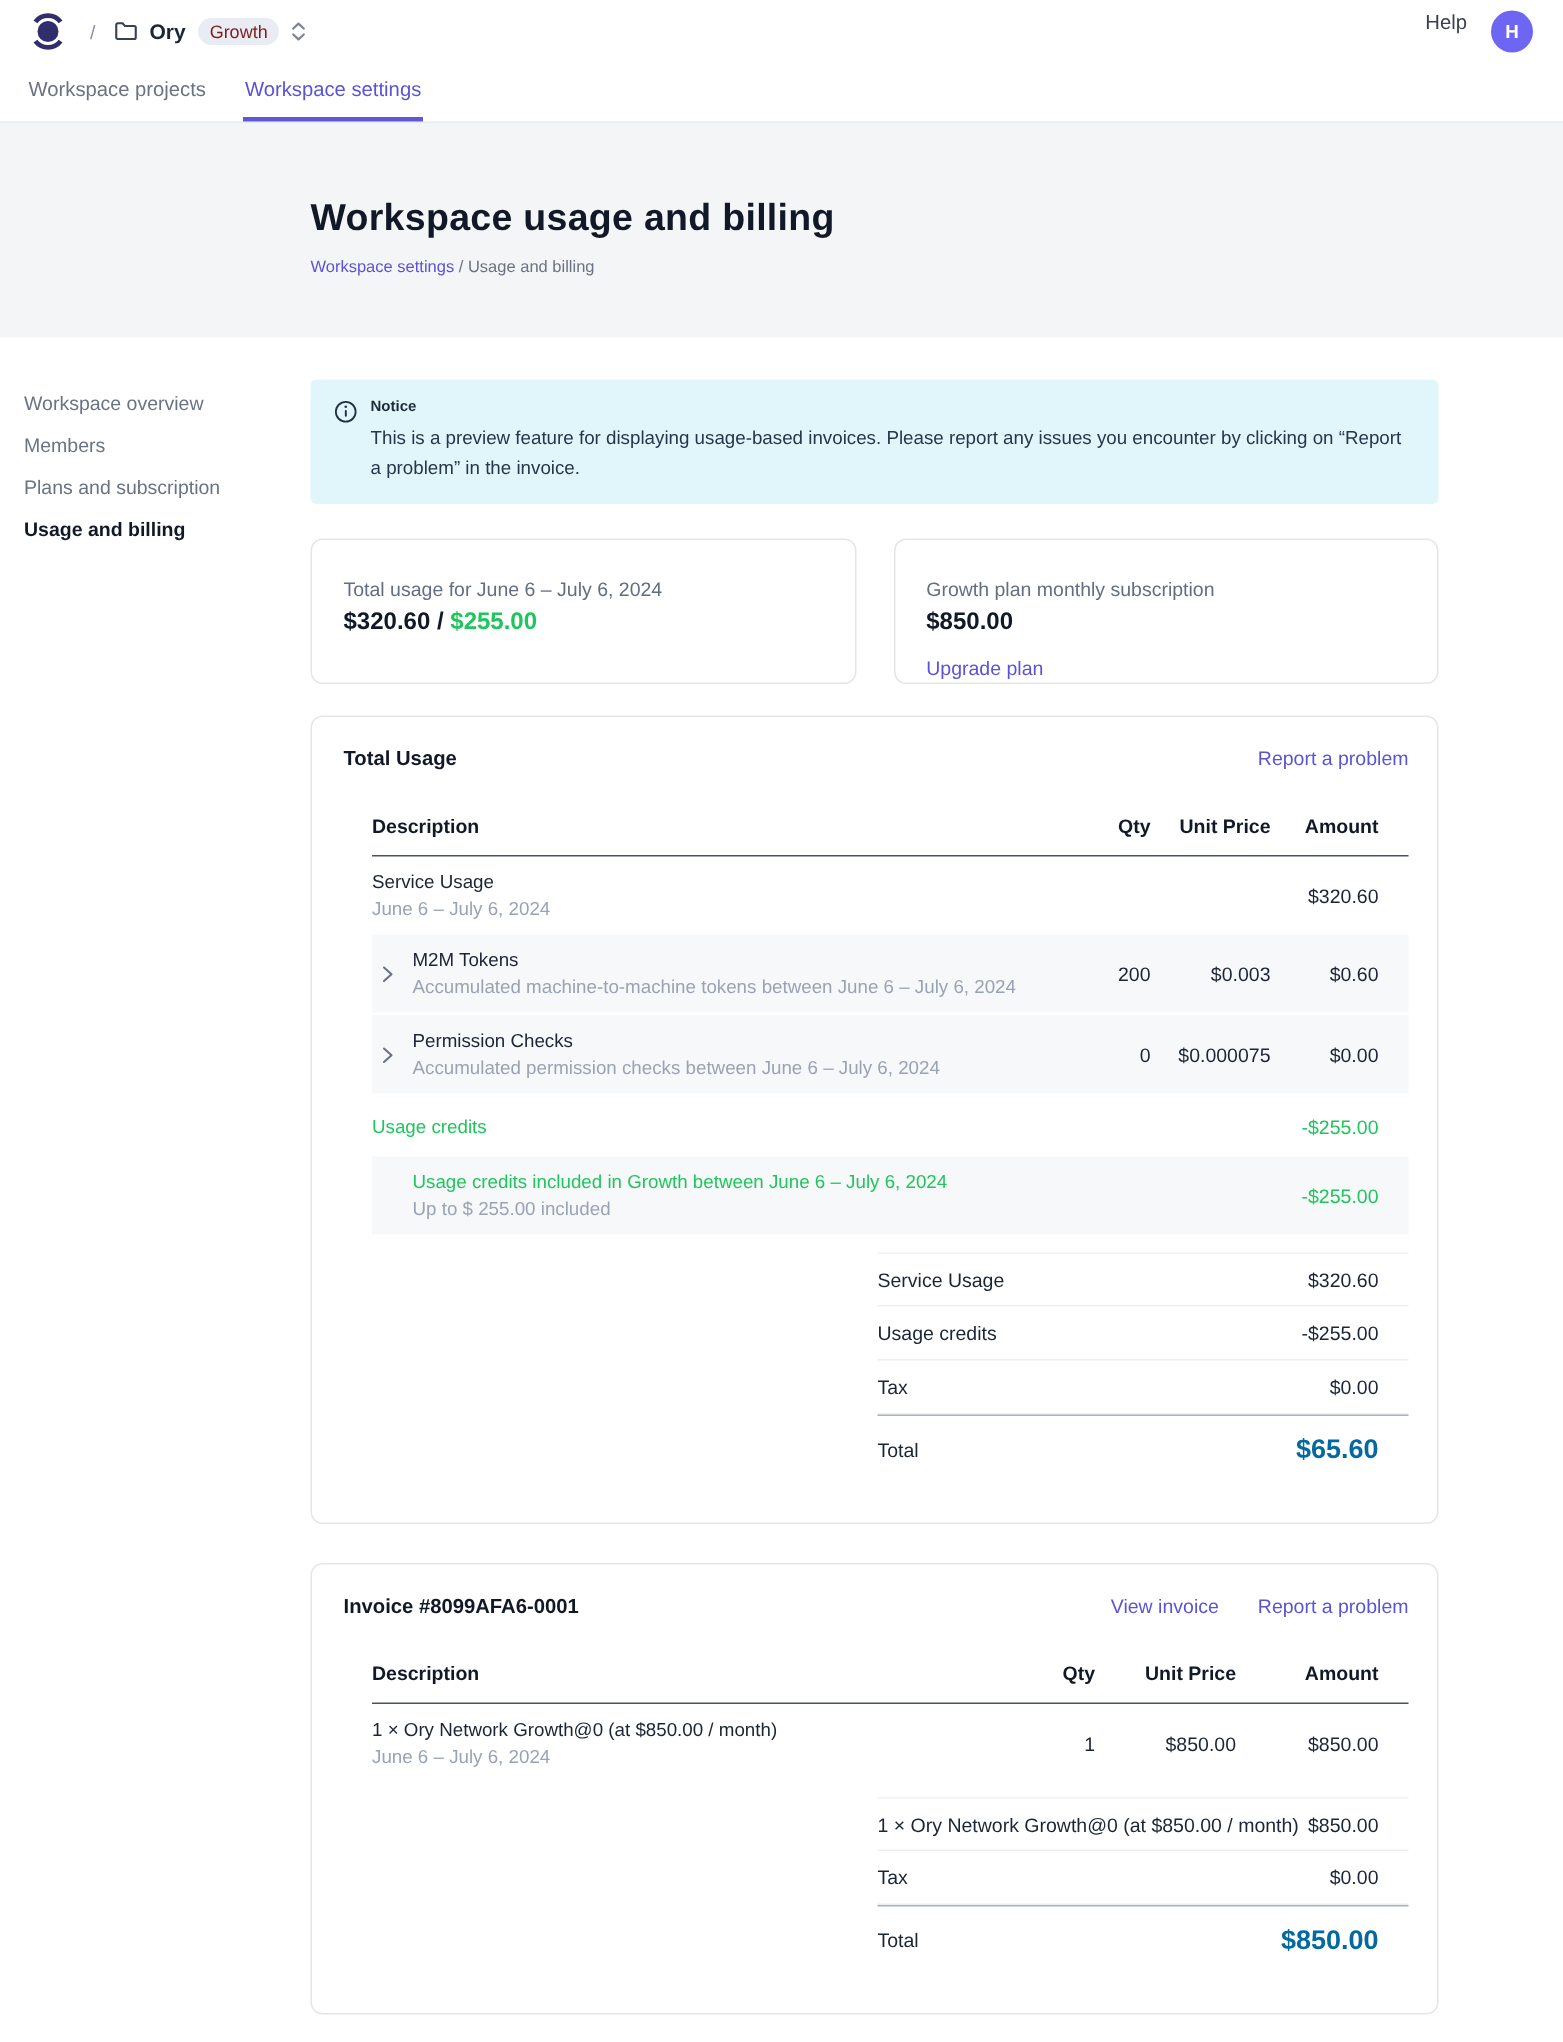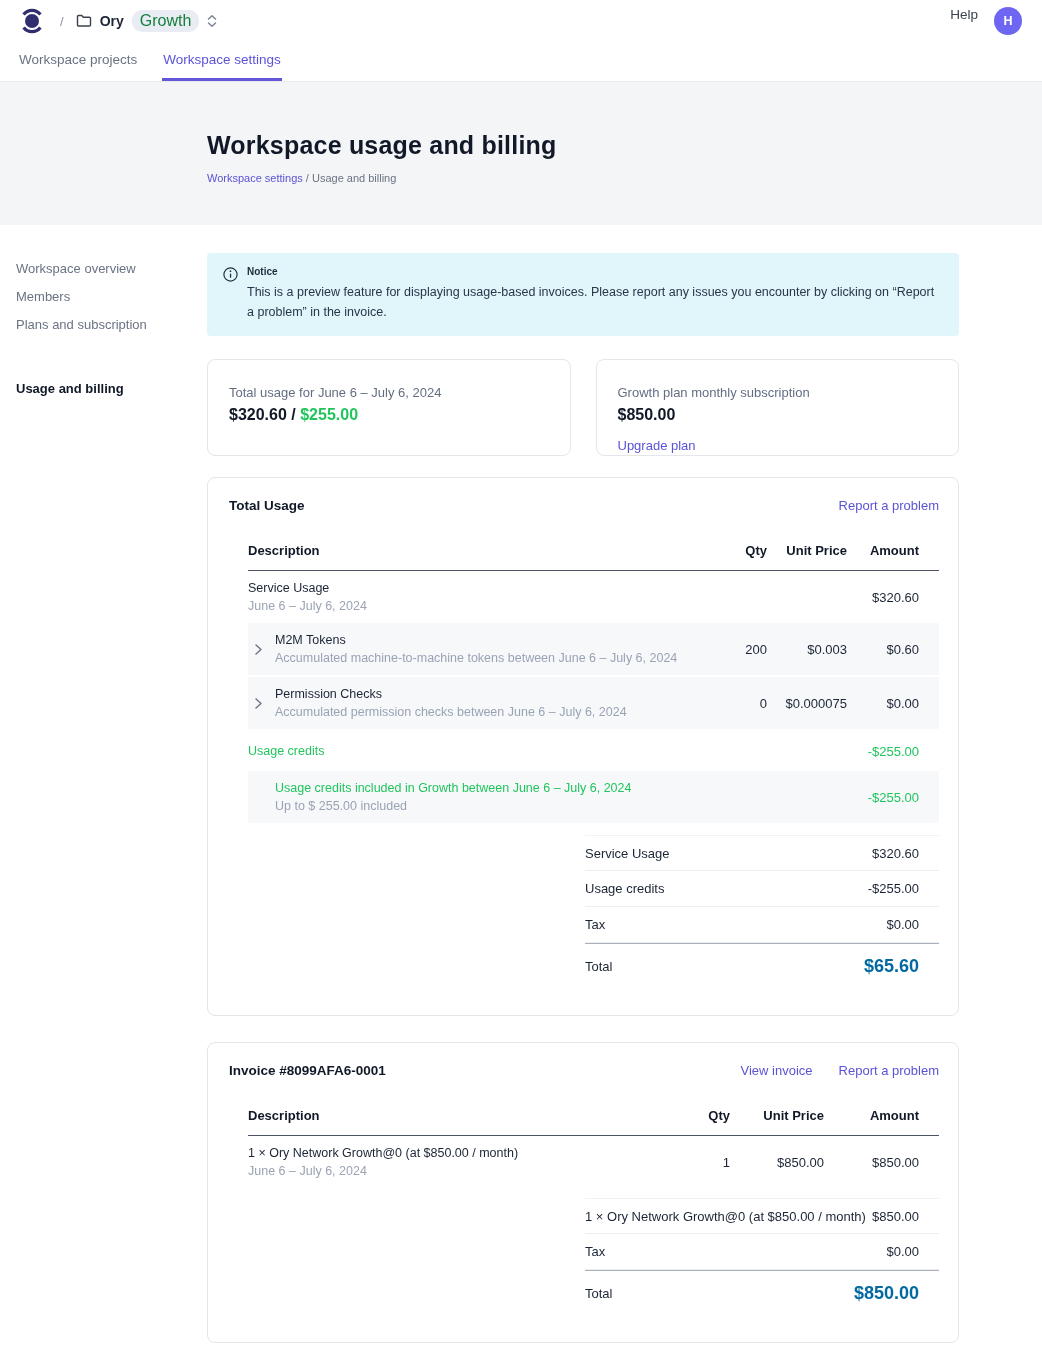--- a/index.html
+++ b/index.html
@@ -11,21 +11,21 @@
   }
   a { text-decoration:none; cursor:pointer; }
 
   
   .topbar { height:42px; display:flex; align-items:center; padding:0 20px; }
   .logo-wrap { width:26px; height:28px; display:flex; align-items:center; }
   .crumb-sep { color:#8a93a6; margin:0 12px 0 14px; font-size:13px; }
   .ws-switcher { display:flex; align-items:center; gap:8px; cursor:pointer; }
   .folder-ic { display:flex; color:#39414f; }
   .ws-name { font-size:14px; font-weight:600; color:#1c2536; }
-  .plan-badge { background:#e9ecf2; color:#15803d; font-size:16px; padding:2px 8px; border-radius:10px; }
+  .plan-badge { background:#e9ecf2; color:#7f1d1d; font-size:12px; padding:2px 8px; border-radius:10px; }
   .caret-ic { display:flex; color:#7c8597; }
   .topbar-right { margin-left:auto; display:flex; align-items:flex-start; gap:16px; }
   .help-link { color:#39414f; font-size:13.5px; }
   .avatar { width:28px; height:28px; border-radius:50%; background:#6e66f2; color:#fff;
             display:flex; align-items:center; justify-content:center; font-size:12.5px; font-weight:600; cursor:pointer; }
 
   
   .tabs { display:flex; gap:24px; padding:0 18px; border-bottom:1px solid #e8eaee; height:40px; align-items:flex-end; }
   .tab { font-size:13.5px; color:#6a7383; padding:0 1px 11px; cursor:pointer; border-bottom:3px solid transparent; }
   .tab.active { color:#5b53d6; border-bottom-color:#6157d8; font-weight:400; }
@@ -34,21 +34,21 @@
   .hero { background:#f4f5f7; height:143px; padding:49px 0 0 207px; }
   .hero h1 { font-size:25px; font-weight:700; color:#111827; letter-spacing:.2px; }
   .hero .crumbs { margin-top:12px; font-size:11px; }
   .crumb-link { color:#5b53d6; }
   .crumb-cur { color:#6a7383; }
 
   
   .content { position:relative; }
   .sidebar { position:absolute; left:16px; top:30px; width:170px; }
   .side-item { font-size:13px; color:#6a7383; padding:6px 0 7px; cursor:pointer; }
-  .side-item.active { color:#111827; font-weight:700; cursor:default;margin-top:36px; }
+  .side-item.active { color:#111827; font-weight:700; cursor:default; }
   .main { margin-left:207px; width:752px; padding-top:28px; }
 
   
   .notice { background:#e0f6fa; border-radius:4px; padding:13px 18px 14px 16px; display:flex; gap:9px; }
   .info-ic { flex:0 0 auto; margin-top:1px; color:#1f3442; }
   .notice-title { font-size:10px; font-weight:700; color:#1d2b3a; }
   .notice-body { margin-top:5px; font-size:12.5px; line-height:1.6; color:#27364a; max-width:700px; }
 
   
   .cards-row { display:flex; gap:25px; margin-top:23px; }

